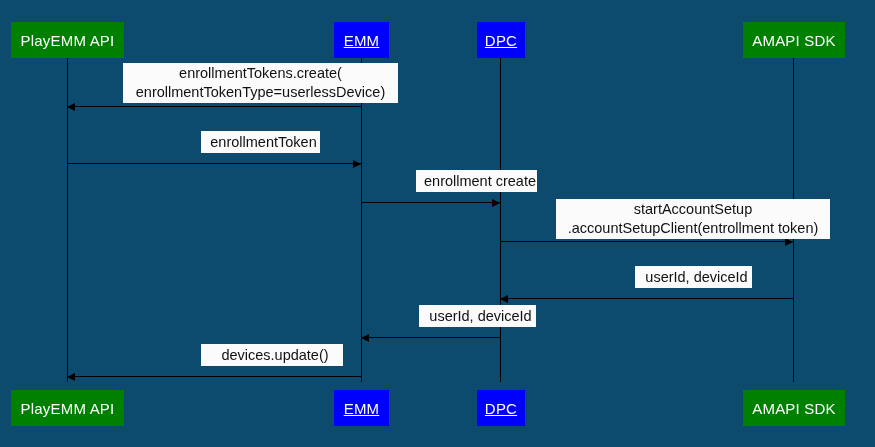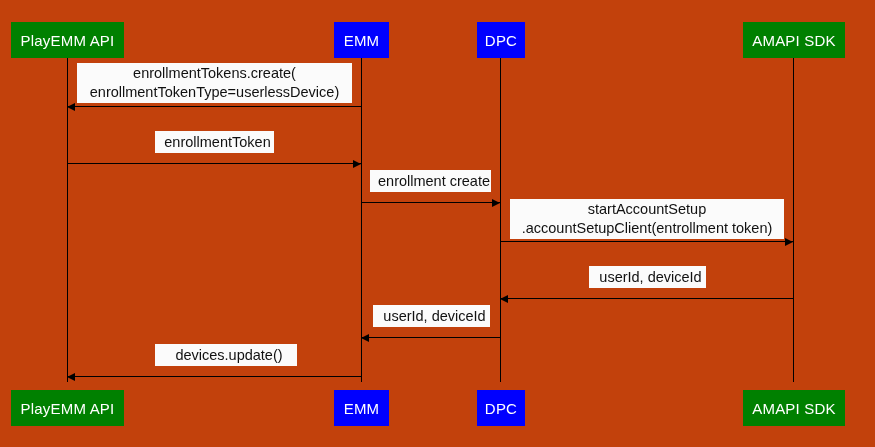--- a/index.html
+++ b/index.html
@@ -5,41 +5,41 @@
 <style>
   html, body {
     margin: 0;
     padding: 0;
     background: #000000;
   }
   #diagram {
     position: relative;
     width: 875px;
     height: 447px;
-    background: #c2410c;
+    background: #0c4a6e;
     overflow: hidden;
     font-family: "Liberation Sans", sans-serif;
   }
 
   
   .participant {
     position: absolute;
     box-sizing: border-box;
     display: flex;
     align-items: center;
     justify-content: center;
     color: #ffffff;
     font-size: 15px;
     line-height: 1;
     letter-spacing: 0.2px;
     white-space: nowrap;
     border: 1px solid transparent;
   }
   .participant.green { background: #008000; border-color: #008000; }
-  .participant.blue  { background: #0000ff; border-color: #0000ff; }
+  .participant.blue  { background: #0000ff; border-color: #0000ff; text-decoration: underline; }
 
   
   .lifeline {
     position: absolute;
     width: 1px;
     background: #000000;
   }
 
   
   .msg-line {
@@ -61,20 +61,21 @@
   .msg-label {
     position: absolute;
     box-sizing: border-box;
     background: #fbfbfb;
     color: #111111;
     font-size: 14.5px;
     line-height: 19px;
     padding: 1px 2px;
     text-align: center;
     white-space: pre;
+    margin-left: 46px;
   }
   .msg-label.single { line-height: 20px; padding-left: 8px; }
 </style>
 </head>
 <body>
 
 <div id="diagram">
 
   <div class="lifeline" style="left:67px;  top:57px;  height:325px;"></div>
   <div class="lifeline" style="left:361px; top:57px;  height:325px;"></div>

